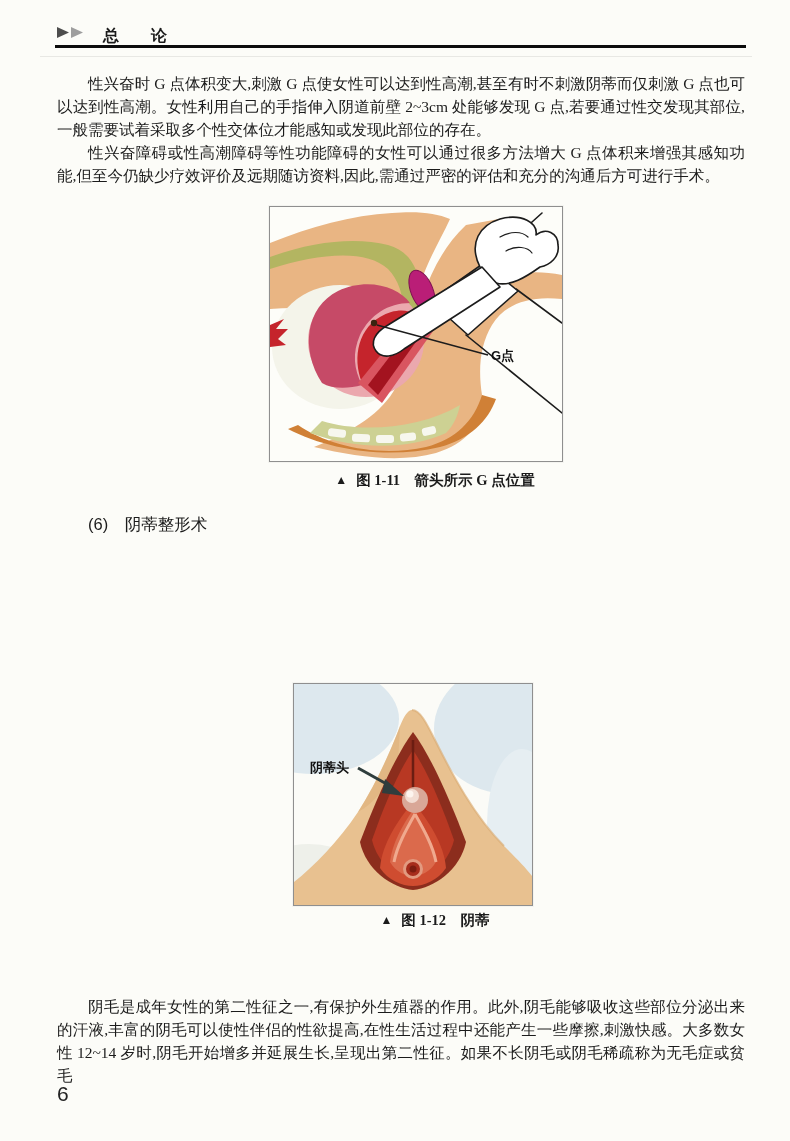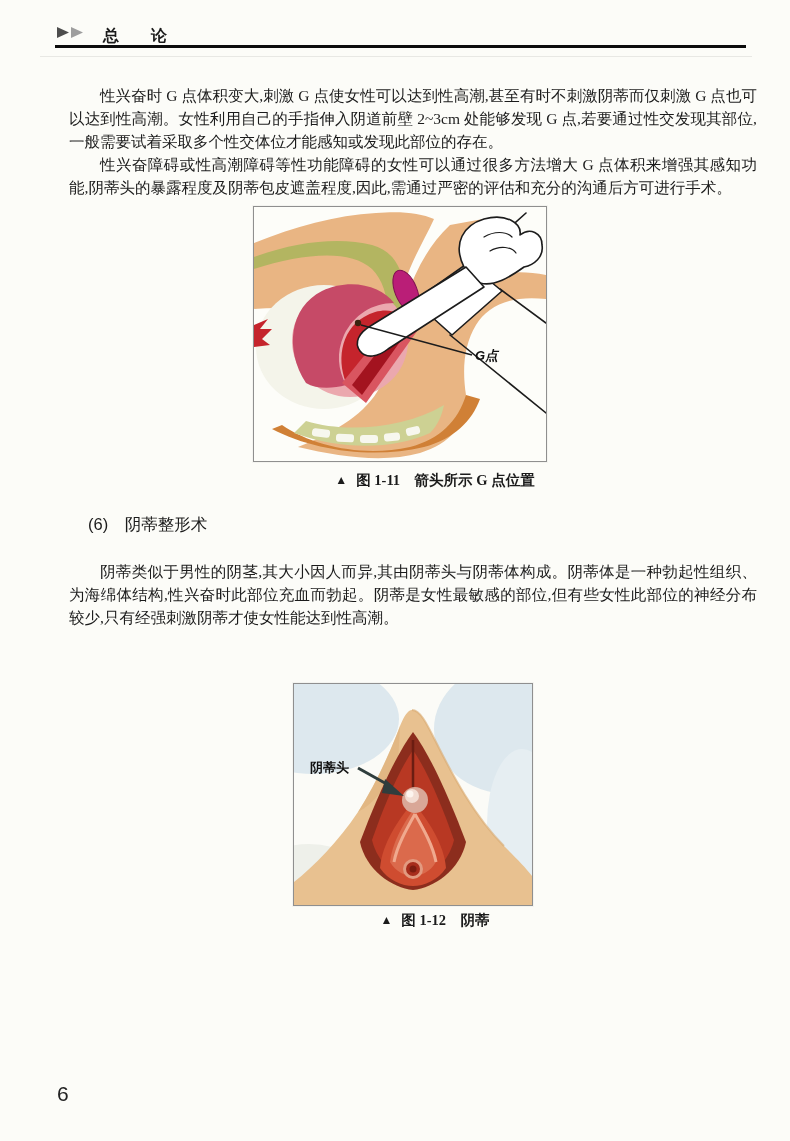--- a/index.html
+++ b/index.html
@@ -18,38 +18,38 @@
   .hdr .title{
     font-family:"Liberation Sans","DejaVu Sans",sans-serif;
     font-weight:bold;font-size:16px;letter-spacing:0.5em;white-space:pre;
   }
   .hdr-rule{position:absolute;top:45px;left:55px;width:691px;height:3px;background:#0c0c0c;}
   .hdr-rule-shadow{position:absolute;top:56px;left:40px;width:712px;height:1px;background:rgba(0,0,0,0.08);}
   
   .para{
     position:absolute;left:57px;width:688px;
     font-size:15.5px;line-height:23px;
-    text-align:justify;text-indent:2em;margin:12px;
+    text-align:justify;text-indent:2em;margin:0;
   }
   .p1{top:72px;}
   .p2{top:141px;}
   .p3{top:548px;}
   .p4{top:617px;}
   .p5{top:995px;}
   
   .sec-h{
     position:absolute;left:88px;
     font-family:"Liberation Sans","DejaVu Sans",sans-serif;
     font-weight:normal;font-size:16.5px;margin:0;
   }
   .h6{top:514px;}
   .h7{top:957px;}
   
   .figbox{position:absolute;border:1px solid #8f8f8f;background:#fdfdf9;box-shadow:0 0 0 1px rgba(0,0,0,0.03);}
-  .fig1{left:253px;top:206px;width:292px;height:254px;font-style:italic;}
+  .fig1{left:269px;top:206px;width:292px;height:254px;}
   .fig2{left:271px;top:683px;width:238px;height:221px;margin-left:22px;}
   .figbox svg{display:block;}
   svg text{font-family:"Liberation Sans","DejaVu Sans",sans-serif;}
   .fig-caption{
     position:absolute;left:0;width:790px;text-align:center;
     font-family:Liberation Serif, serif;
     font-weight:bold;font-size:14.5px;padding-left:40px;
   }
   .cap1{top:471px;}
   .cap2{top:911px;}
@@ -71,21 +71,21 @@
     <svg class="arrows" width="30" height="13" viewBox="0 0 30 13">
       <polygon points="0,1 12,6.5 0,12" fill="#4d4d4d"></polygon>
       <polygon points="14,1 26,6.5 14,12" fill="#9e9e9e"></polygon>
     </svg>
     <span class="title">总　论</span>
   </div>
   <div class="hdr-rule"></div>
   <div class="hdr-rule-shadow"></div>
 
   <p class="para p1">性兴奋时 G 点体积变大,刺激 G 点使女性可以达到性高潮,甚至有时不刺激阴蒂而仅刺激 G 点也可以达到性高潮。女性利用自己的手指伸入阴道前壁 2~3cm 处能够发现 G 点,若要通过性交发现其部位,一般需要试着采取多个性交体位才能感知或发现此部位的存在。</p>
-  <p class="para p2">性兴奋障碍或性高潮障碍等性功能障碍的女性可以通过很多方法增大 G 点体积来增强其感知功能,阴蒂头的暴露程度及阴蒂包皮遮盖程度,因此,需通过严密的评估和充分的沟通后方可进行手术。</p>
+  <p class="para p2">性兴奋障碍或性高潮障碍等性功能障碍的女性可以通过很多方法增大 G 点体积来增强其感知功能,但至今仍缺少疗效评价及远期随访资料,因此,需通过严密的评估和充分的沟通后方可进行手术。</p>
 
   <div class="figbox fig1">
     <svg width="292" height="254" viewBox="0 0 292 254">
       <rect width="292" height="254" fill="#fdfdf9"></rect>
 
       <g>
         <path d="M0,36 C40,20 82,8 122,6 C148,4 166,6 180,12 C170,34 158,52 150,78 C145,98 146,118 140,132 C100,106 50,98 0,102 Z" fill="#e9b583"></path>
         <path d="M140,132 C150,95 162,50 196,18 L240,10 C214,40 206,62 210,80 C234,66 262,62 292,68 L292,92 C258,88 234,98 222,118 C210,138 208,162 212,188 C214,216 198,236 166,246 C130,256 86,250 44,240 C84,224 112,206 126,180 C136,160 138,146 140,132 Z" fill="#e9b583"></path>
         <path d="M18,222 C60,244 120,252 170,240 C200,232 218,214 226,192 L212,188 C204,214 186,232 156,240 C110,250 60,240 28,218 Z" fill="#d08036"></path>
       </g>
@@ -127,21 +127,20 @@
       <circle cx="104" cy="116" r="3.2" fill="#3a2410"></circle>
       <path d="M107,118 L218,148" stroke="#1c1c1c" stroke-width="1.3" fill="none"></path>
       <text x="221" y="153" font-size="13" font-weight="bold" fill="#111">G点</text>
     </svg>
   </div>
   <div class="fig-caption cap1">
     <span class="cap-marker">▲</span><span class="cap-text">图 1-11　箭头所示 G 点位置</span>
   </div>
 
   <h3 class="sec-h h6">(6)　阴蒂整形术</h3>
-  <p class="para p3">阴蒂类似于男性的阴茎,其大小因人而异,其由阴蒂头与阴蒂体构成。阴蒂体是一种勃起性组织、为海绵体结构,性兴奋时此部位充血而勃起。阴蒂是女性最敏感的部位,但有些女性此部位的神经分布较少,只有经强刺激阴蒂才使女性能达到性高潮。</p>
 
   <div class="figbox fig2">
     <svg width="238" height="221" viewBox="0 0 238 221">
       <rect width="238" height="221" fill="#fbfbf7"></rect>
       <g>
         <ellipse cx="20" cy="35" rx="85" ry="55" fill="#dde8ee"></ellipse>
         <ellipse cx="215" cy="45" rx="75" ry="65" fill="#dde8ee"></ellipse>
         <ellipse cx="228" cy="140" rx="35" ry="75" fill="#e6eef2"></ellipse>
         <ellipse cx="15" cy="200" rx="60" ry="40" fill="#eef0ea"></ellipse>
       </g>
@@ -171,16 +170,17 @@
       <g fill="#2f3d3d">
         <path d="M64,84 L98,103" stroke="#2f3d3d" stroke-width="3" fill="none"></path>
         <polygon points="110,112 91,95 88,109"></polygon>
       </g>
     </svg>
   </div>
   <div class="fig-caption cap2">
     <span class="cap-marker">▲</span><span class="cap-text">图 1-12　阴蒂</span>
   </div>
 
+  <p class="para p5">阴毛是成年女性的第二性征之一,有保护外生殖器的作用。此外,阴毛能够吸收这些部位分泌出来的汗液,丰富的阴毛可以使性伴侣的性欲提高,在性生活过程中还能产生一些摩擦,刺激快感。大多数女性 12~14 岁时,阴毛开始增多并延展生长,呈现出第二性征。如果不长阴毛或阴毛稀疏称为无毛症或贫毛</p>
 
   <div class="pagenum">6</div>
 
 </div>
 
 </body></html>

